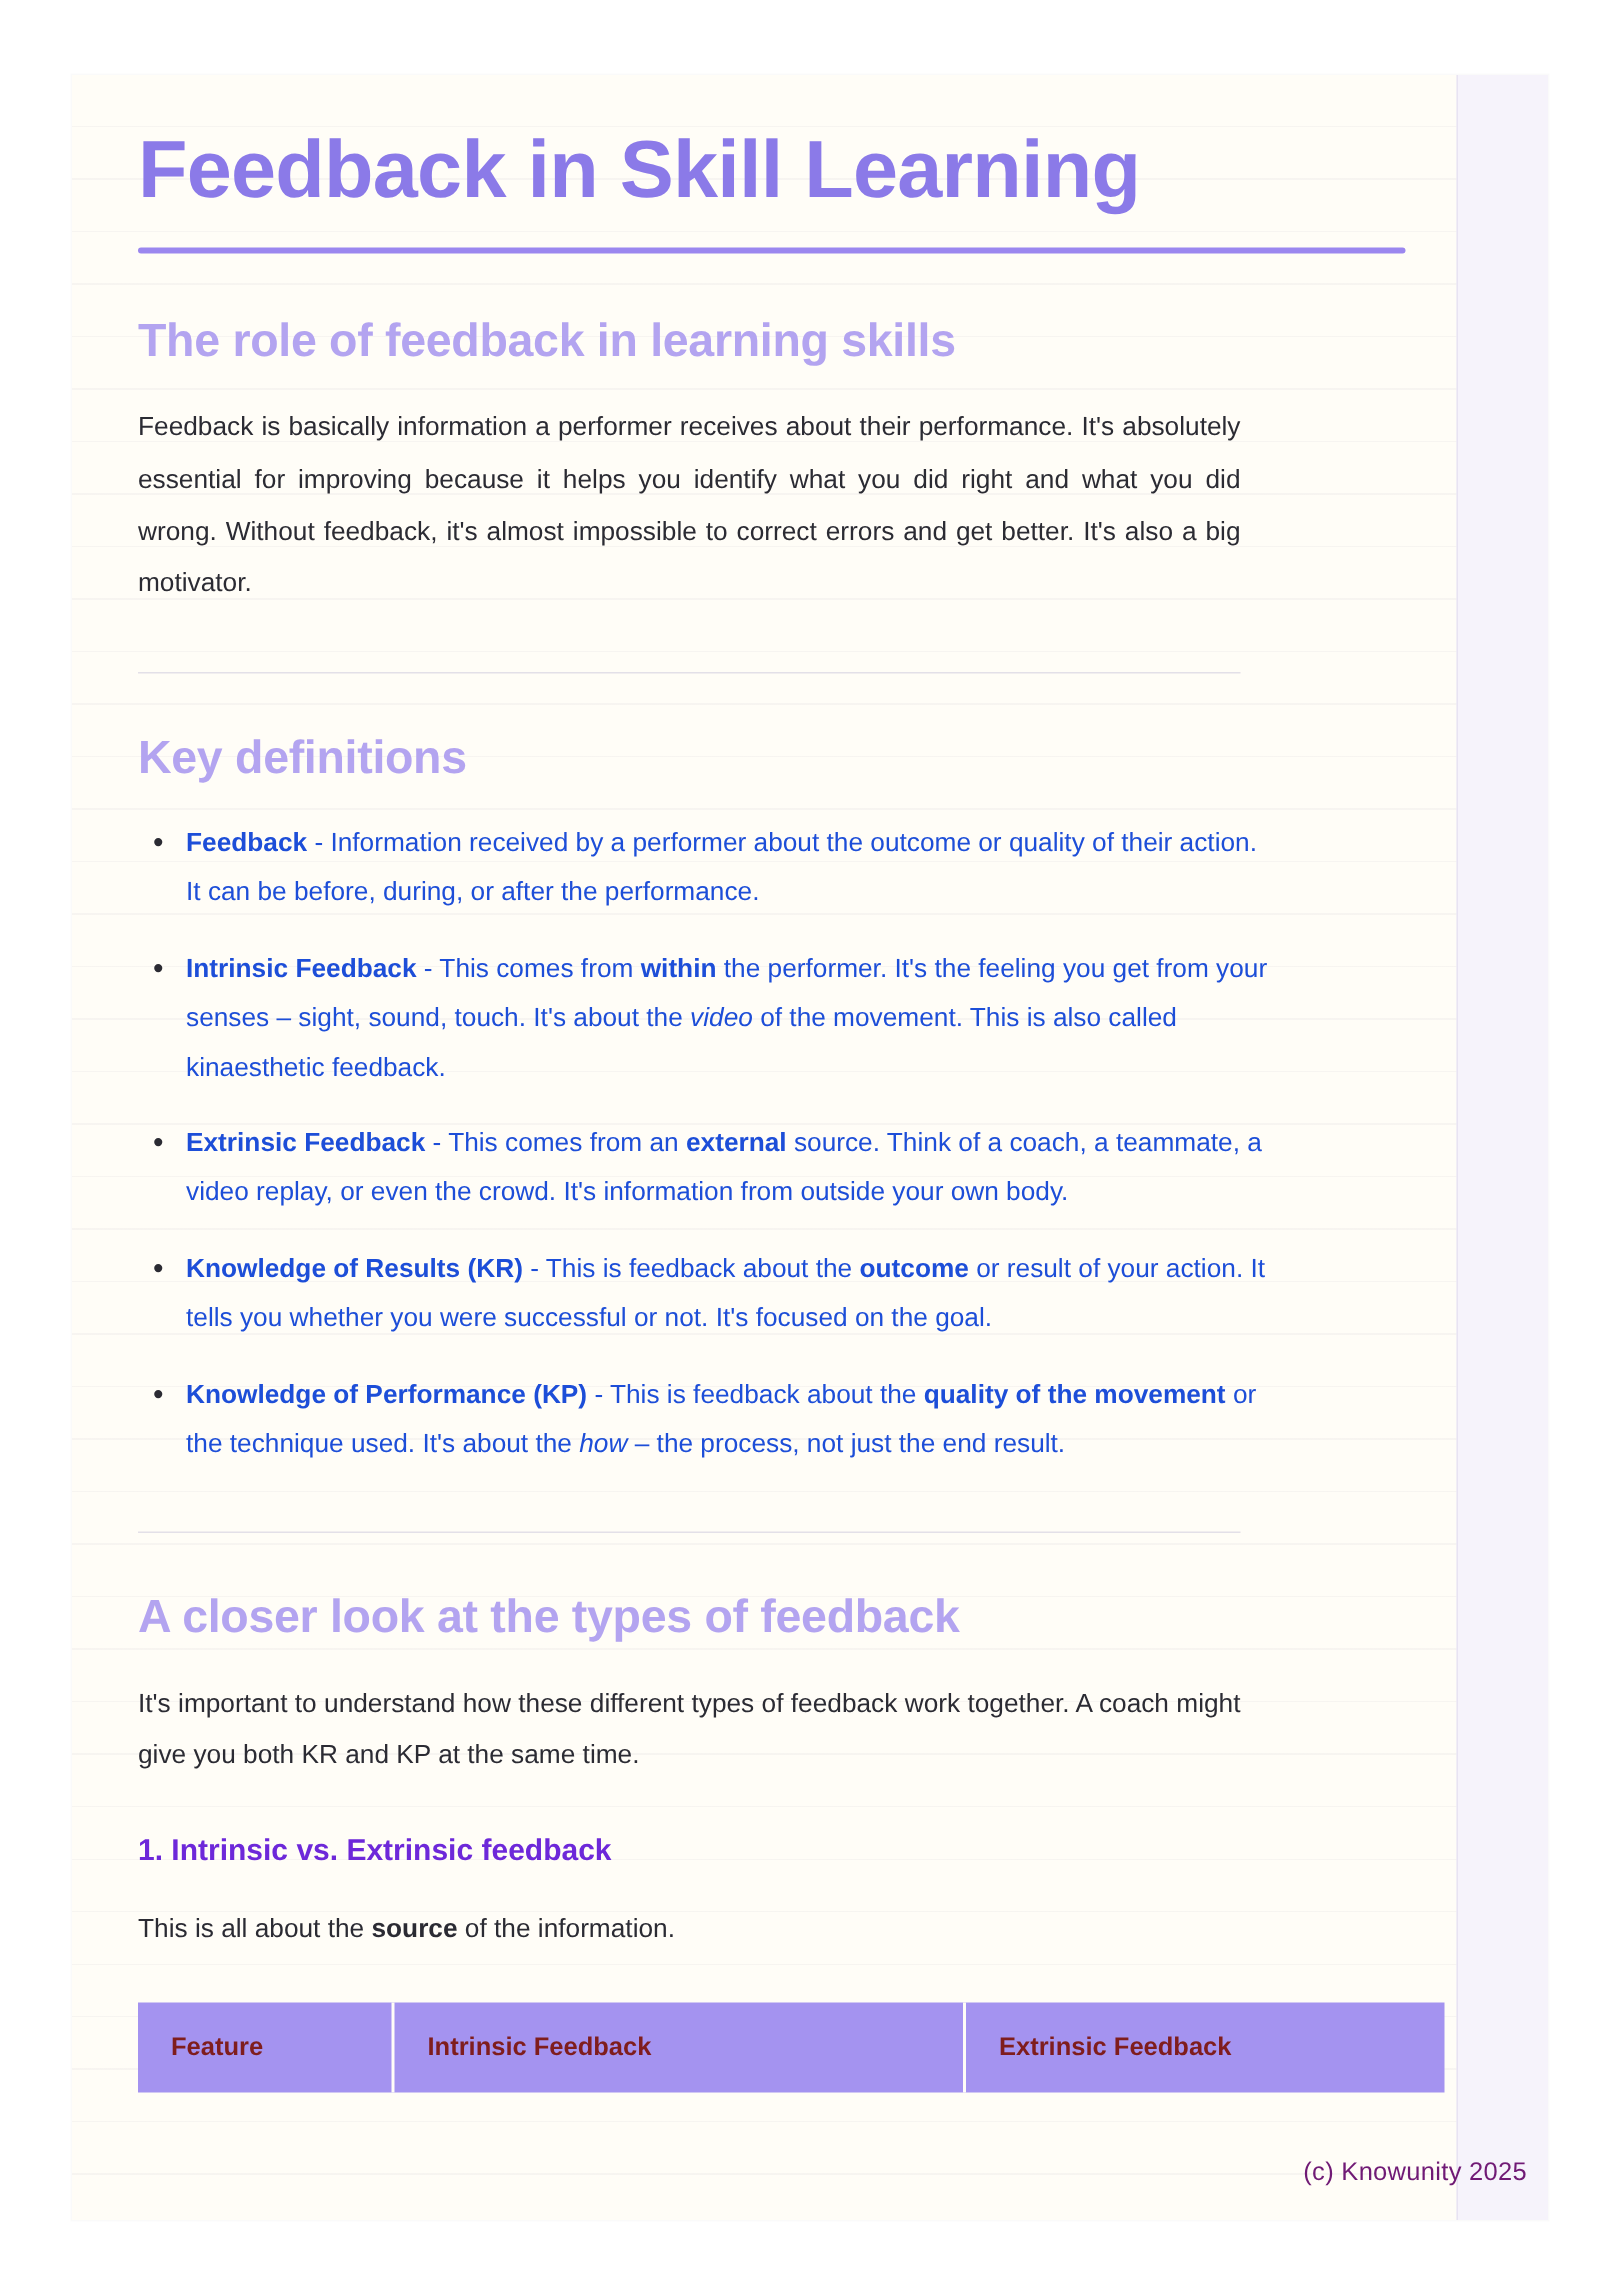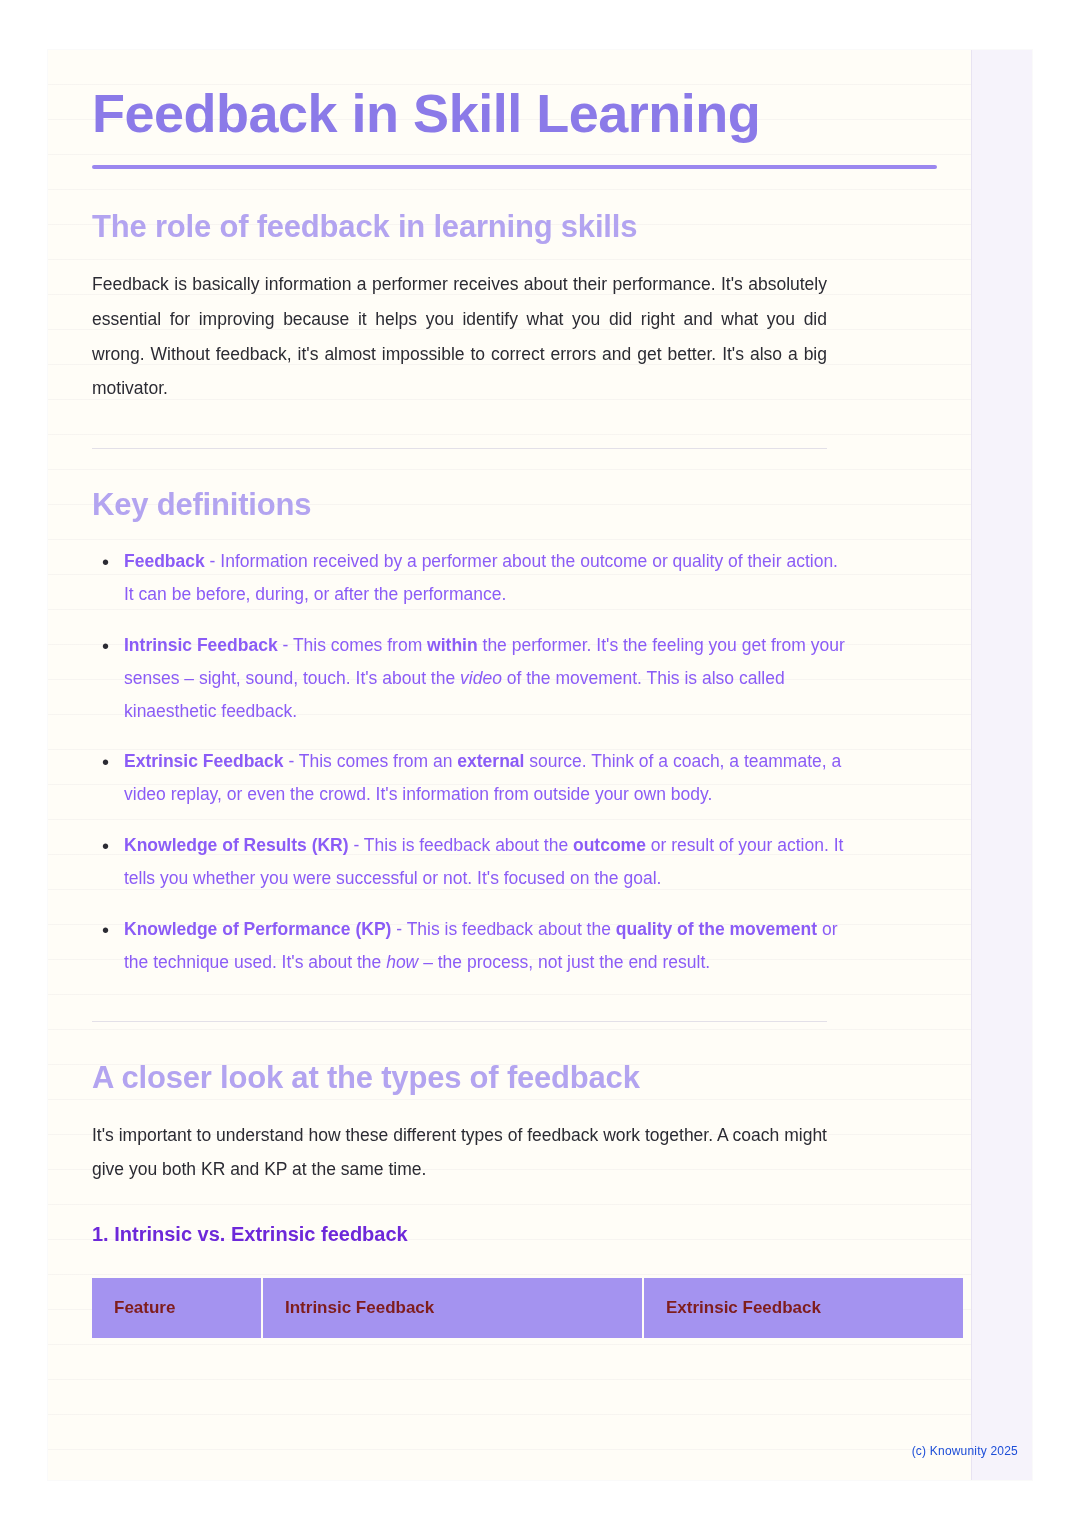--- a/index.html
+++ b/index.html
@@ -105,21 +105,21 @@
 
   ul.defs {
     margin: 0;
     padding: 0 0 0 32px;
     list-style: none;
   }
   ul.defs li {
     position: relative;
     font-size: 17.5px;
     line-height: 1.88;
-    color: #8b5cf6;
+    color: #1d4ed8;
     margin-bottom: 18px;
     width: 722px;
   }
   ul.defs li:before {
     content: "\2022";
     position: absolute;
     left: -22px;
     top: -1px;
     color: #2b2b33;
     font-size: 20px;
@@ -151,22 +151,22 @@
   }
   .tbl th:last-child { border-right: none; }
   .tbl th.c0 { width: 125px; }
   .tbl th.c1 { width: 335px; }
   .tbl th.c2 { width: 275px; }
 
   .footer-note {
     position: absolute;
     right: 14px;
     bottom: 22px;
-    font-size: 12px;
-    color: #1d4ed8;
+    font-size: 17px;
+    color: #701a75;
     letter-spacing: 0.2px;
   }
 </style>
 </head>
 <body>
 
 <div class="page">
   <div class="rules"></div>
   <div class="margin-strip"></div>
 
@@ -199,20 +199,21 @@
         <b>Knowledge of Performance (KP)</b><span> - This is feedback about the <b>quality of the movement</b> or the technique used. It's about the <i>how</i> – the process, not just the end result.</span>
       </li>
     </ul>
 
     <div class="divider"></div>
 
     <h2 class="section">A closer look at the types of feedback</h2>
     <p class="body">It's important to understand how these different types of feedback work together. A coach might give you both KR and KP at the same time.</p>
 
     <h3 class="subsection">1. Intrinsic vs. Extrinsic feedback</h3>
+    <p class="body left">This is all about the <b>source</b> of the information.</p>
 
     <table class="tbl">
       <thead>
         <tr>
           <th class="c0">Feature</th>
           <th class="c1">Intrinsic Feedback</th>
           <th class="c2">Extrinsic Feedback</th>
         </tr>
       </thead>
     </table>

